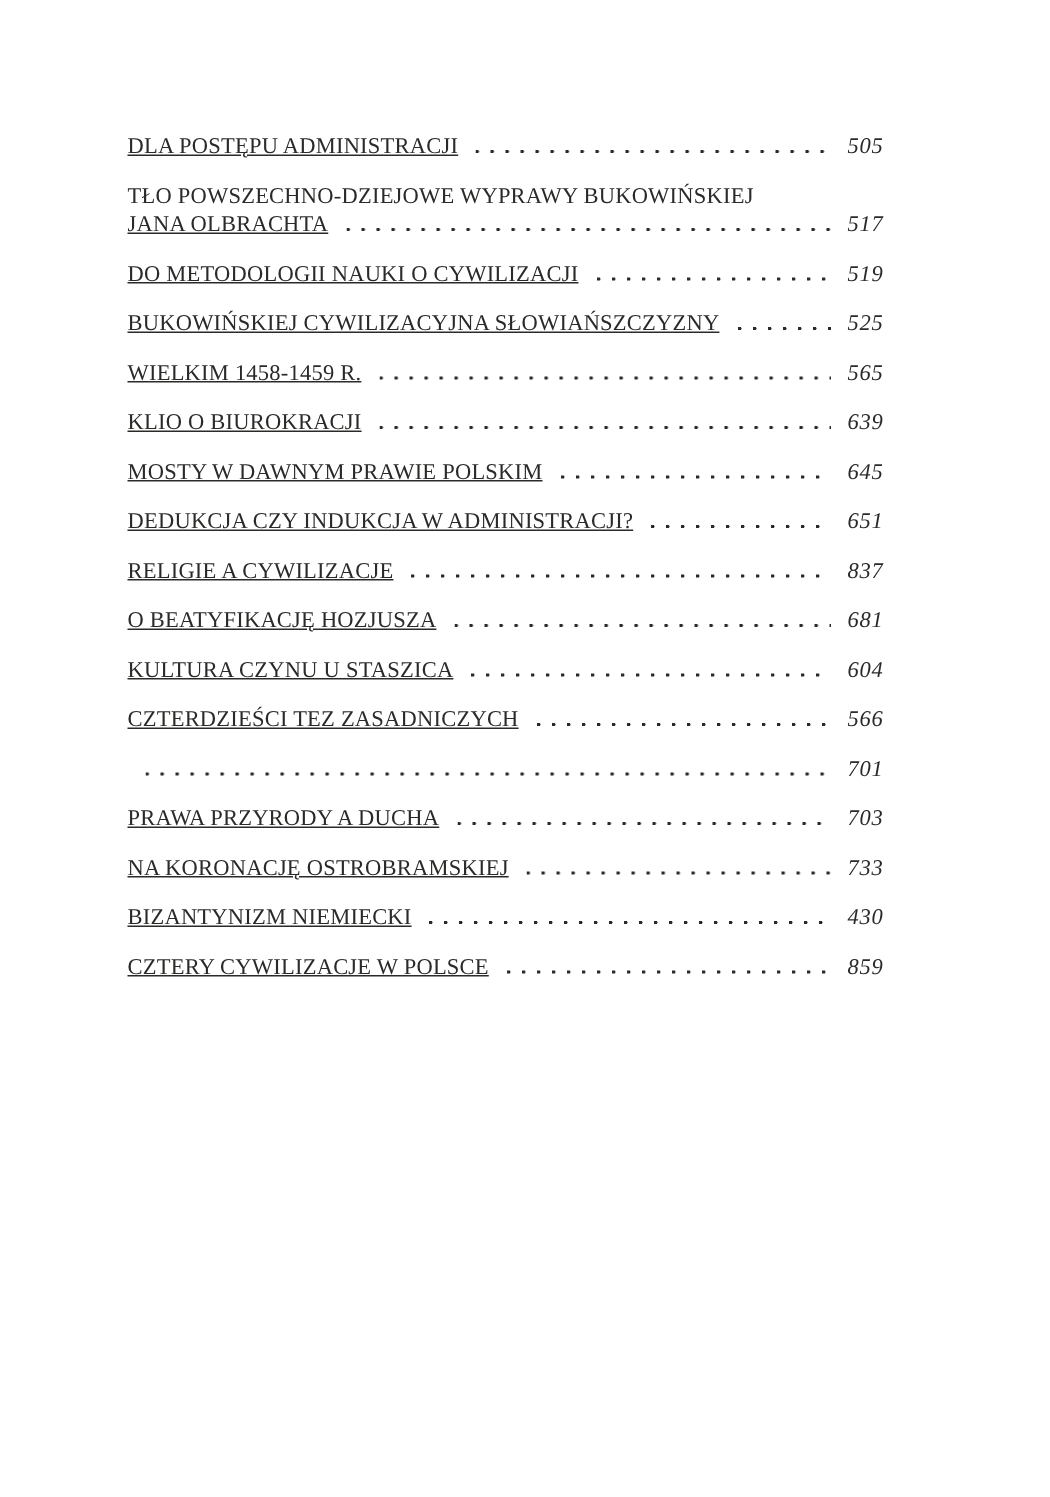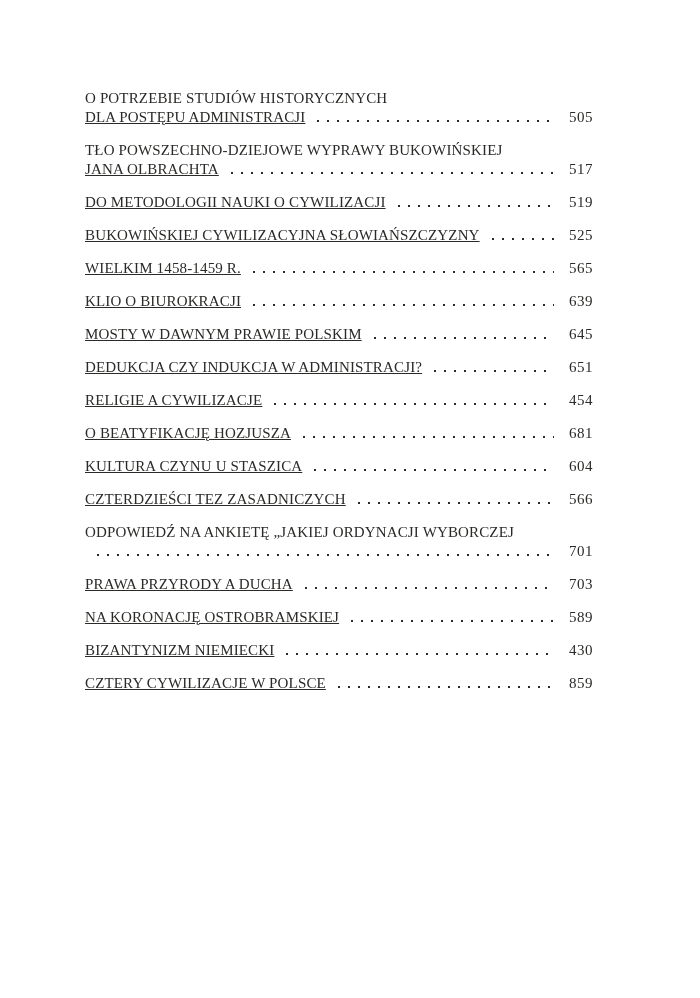--- a/index.html
+++ b/index.html
@@ -49,32 +49,31 @@
     margin: 0 11px 0 12px;
     align-self: baseline;
     background-image: radial-gradient(circle at 1.1px 1px, var(--ink, #2b2a28) 1.05px, rgba(0,0,0,0) 1.45px);
     background-size: 10px 2px;
     background-repeat: repeat-x;
     background-position: left bottom;
   }
   .page-num {
     flex: 0 0 auto;
     min-width: 28px;
-    text-align: right;
     white-space: nowrap;
     letter-spacing: 0.5px;
+    font-style: italic;
   }
 </style>
 </head>
 <body style="background: rgb(255, 255, 255);">
 
 <div class="page">
   <div class="toc-list" id="toc-list">
   <div class="entry">
-    <div class="pre-line">O POTRZEBIE STUDIÓW HISTORYCZNYCH</div>
         <div class="last-line">
       <span class="line-text">DLA POSTĘPU ADMINISTRACJI</span>
       <span class="dots"></span>
       <span class="page-num">505</span>
     </div>
   </div>
 
   <div class="entry">
     <div class="pre-line">TŁO POWSZECHNO-DZIEJOWE WYPRAWY BUKOWIŃSKIEJ</div>
         <div class="last-line">
@@ -130,21 +129,21 @@
       <span class="line-text">DEDUKCJA CZY INDUKCJA W ADMINISTRACJI?</span>
       <span class="dots"></span>
       <span class="page-num">651</span>
     </div>
   </div>
 
   <div class="entry">
     <div class="last-line">
       <span class="line-text">RELIGIE A CYWILIZACJE</span>
       <span class="dots"></span>
-      <span class="page-num">454</span>
+      <span class="page-num">837</span>
     </div>
   </div>
 
   <div class="entry">
     <div class="last-line">
       <span class="line-text">O BEATYFIKACJĘ HOZJUSZA</span>
       <span class="dots"></span>
       <span class="page-num">681</span>
     </div>
   </div>
@@ -159,40 +158,39 @@
 
   <div class="entry">
     <div class="last-line">
       <span class="line-text">CZTERDZIEŚCI TEZ ZASADNICZYCH</span>
       <span class="dots"></span>
       <span class="page-num">566</span>
     </div>
   </div>
 
   <div class="entry">
-    <div class="pre-line">ODPOWIEDŹ NA ANKIETĘ „JAKIEJ ORDYNACJI WYBORCZEJ</div>
         <div class="last-line">
       <span class="dots"></span>
       <span class="page-num">701</span>
     </div>
   </div>
 
   <div class="entry">
     <div class="last-line">
       <span class="line-text">PRAWA PRZYRODY A DUCHA</span>
       <span class="dots"></span>
       <span class="page-num">703</span>
     </div>
   </div>
 
   <div class="entry">
     <div class="last-line">
       <span class="line-text">NA KORONACJĘ OSTROBRAMSKIEJ</span>
       <span class="dots"></span>
-      <span class="page-num">589</span>
+      <span class="page-num">733</span>
     </div>
   </div>
 
   <div class="entry">
     <div class="last-line">
       <span class="line-text">BIZANTYNIZM NIEMIECKI</span>
       <span class="dots"></span>
       <span class="page-num">430</span>
     </div>
   </div>

